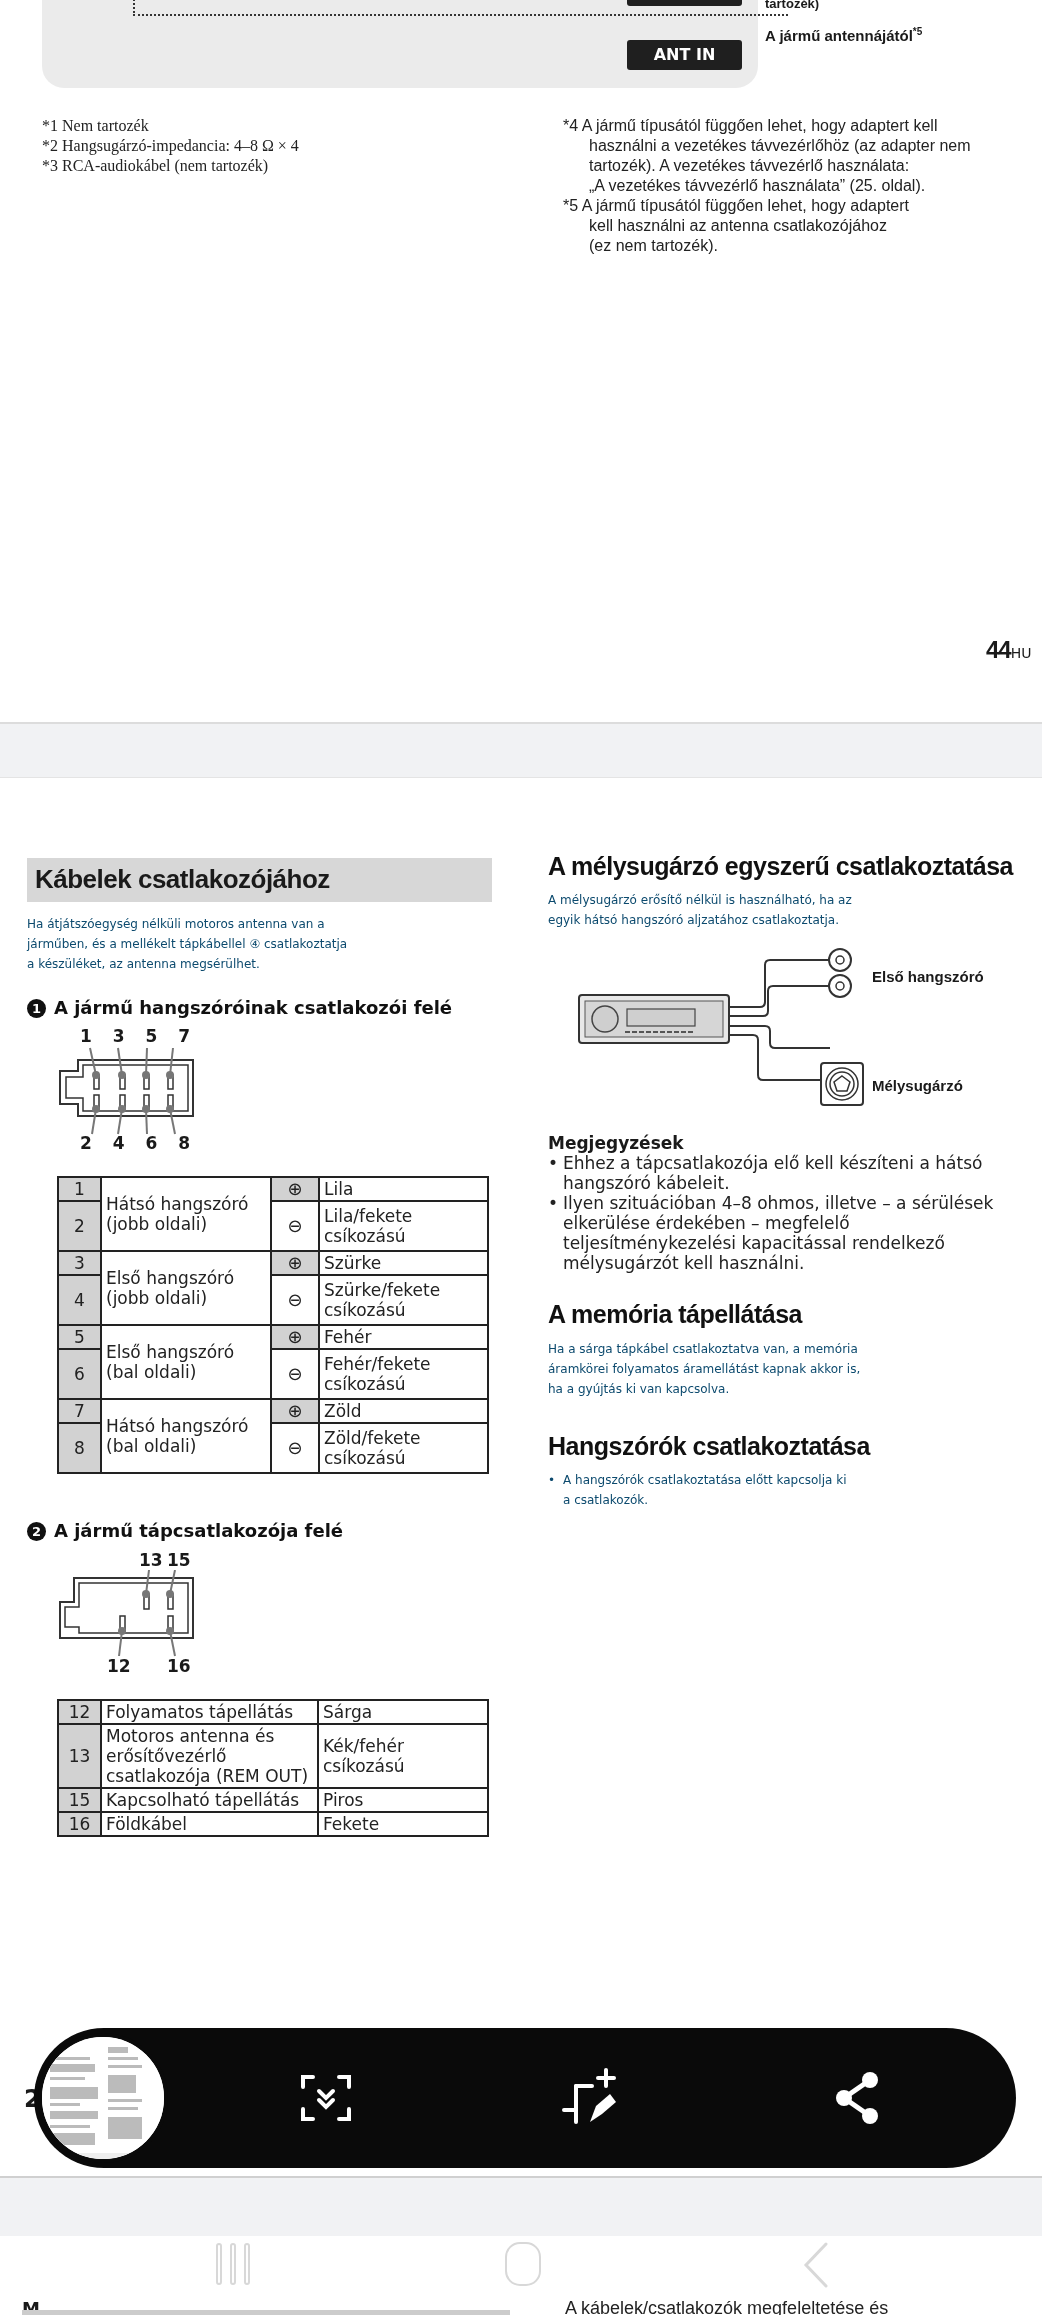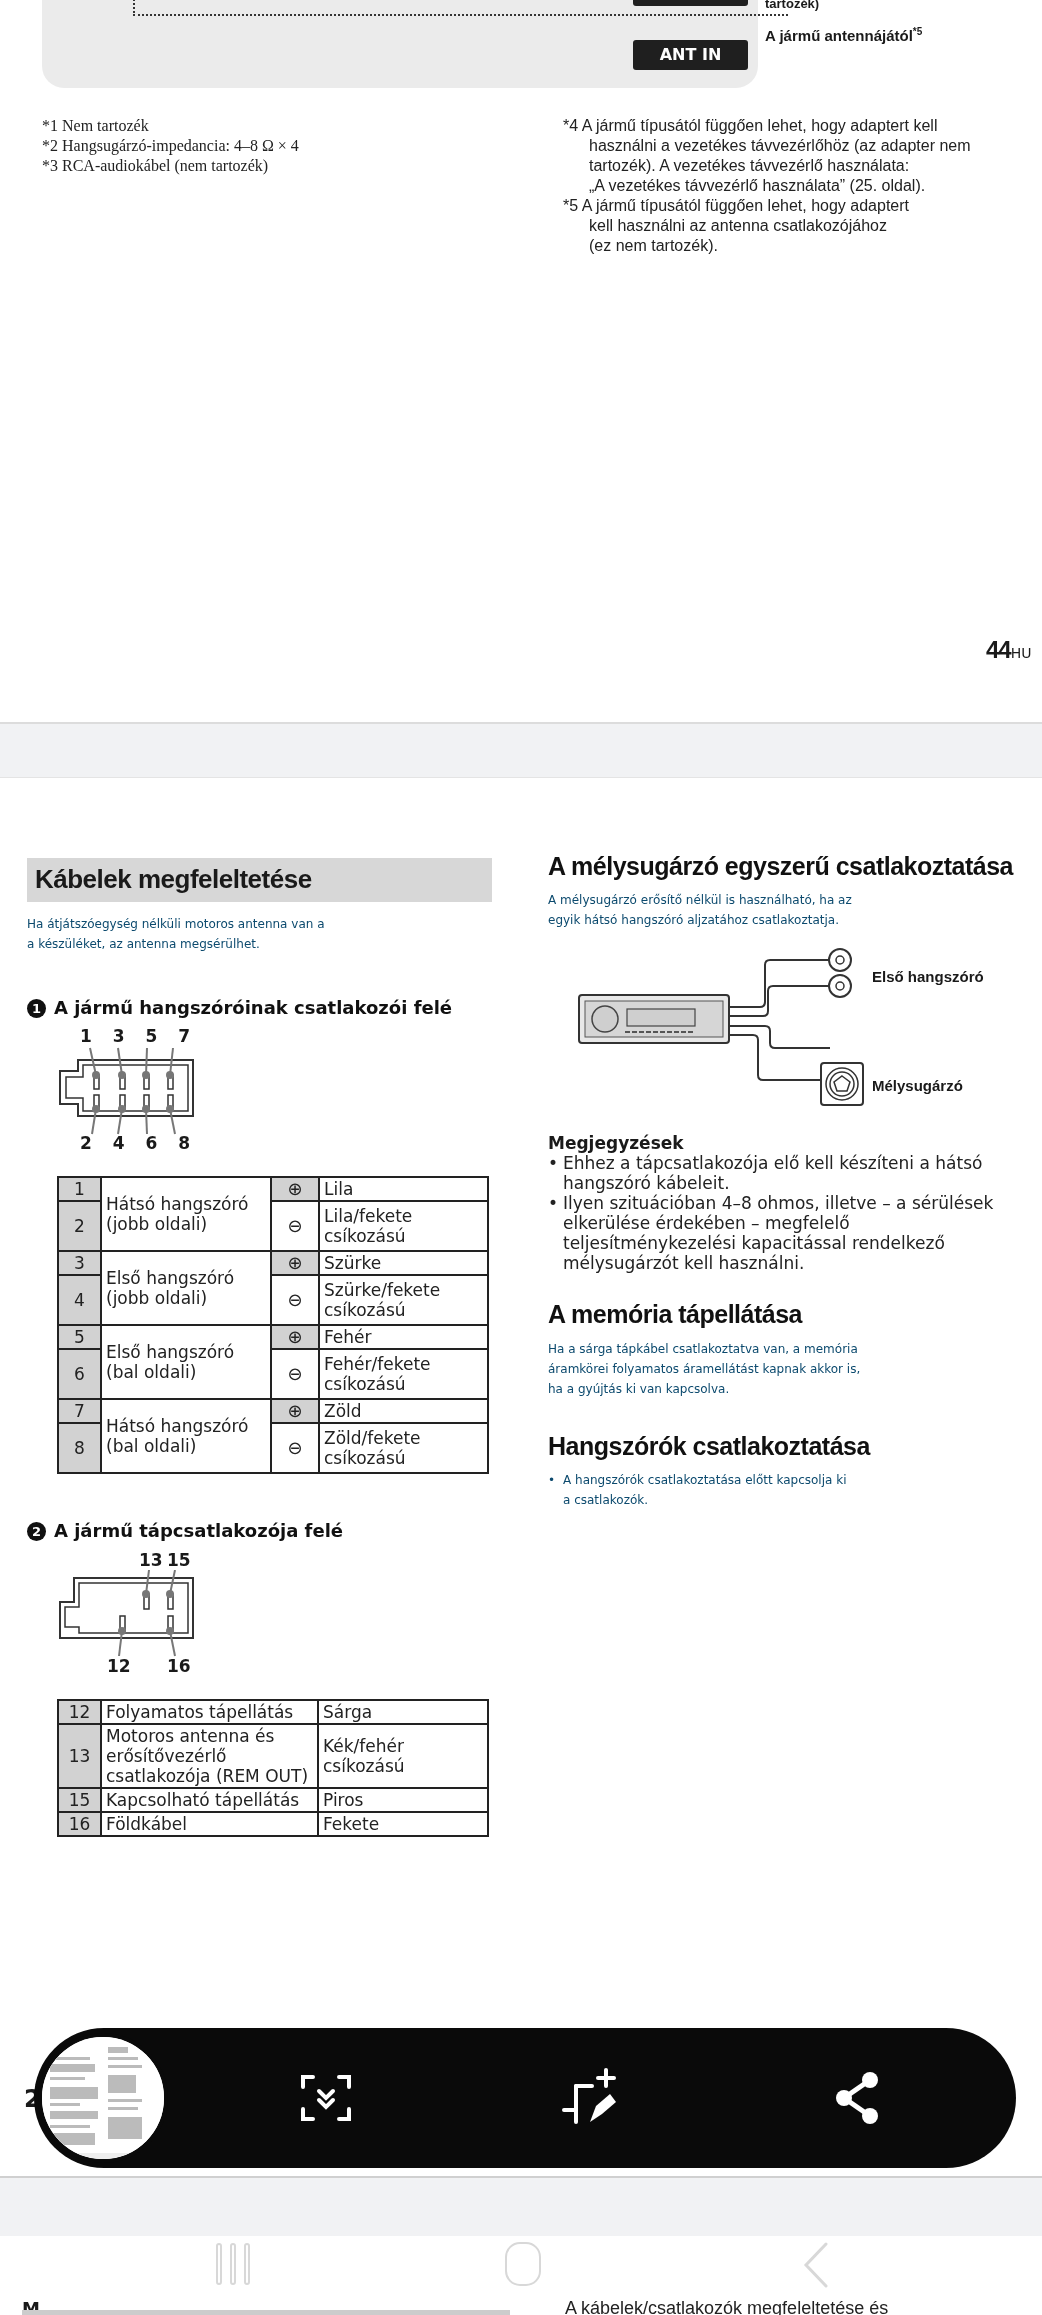--- a/index.html
+++ b/index.html
@@ -3,21 +3,21 @@
 <meta charset="utf-8">
 <style>
   * { box-sizing: border-box; margin: 0; padding: 0; }
   html, body { width: 1042px; height: 2315px; overflow: hidden; background: #ffffff; }
   body { position: relative; font-family: "DejaVu Sans", sans-serif; color: #1a1a1a; }
   .abs { position: absolute; }
   .cond { font-family: "Liberation Sans", sans-serif; }
   .page1 { left: 0; top: 0; width: 1042px; height: 722px; background: #fff; }
   .diag-box { left: 42px; top: -20px; width: 716px; height: 108px; background: #ebebeb; border-radius: 0 0 22px 22px; }
   .dotline { left: 91px; top: 0; width: 655px; height: 36px; border-left: 2px dotted #333; border-bottom: 2px dotted #333; }
-  .tag { background: #1f1f1f; color: #fff; font-weight: bold; font-size: 16px; text-align: center; border-radius: 3px; margin-left: 6px; }
+  .tag { background: #1f1f1f; color: #fff; font-weight: bold; font-size: 16px; text-align: center; border-radius: 3px; }
   .fn { font-size: 16px; line-height: 20px; color: #222; font-family: "Liberation Sans", sans-serif; }
   .gap { left: 0; top: 722px; width: 1042px; height: 56px; background: #f1f2f4; border-top: 2px solid #dcdcdc; border-bottom: 1px solid #e4e4e4; }
   .h-bar { left: 27px; top: 858px; width: 465px; height: 44px; background: #d7d7d7; }
   .h-bar span { position: absolute; left: 8px; top: 6px; font-size: 26px; font-weight: bold; font-family: "Liberation Sans", sans-serif; letter-spacing: -0.5px; }
   .txt { font-size: 12px; line-height: 20px; color: #0c4a6e; }
   .h2 { font-size: 25px; font-weight: bold; font-family: "Liberation Sans", sans-serif; letter-spacing: -0.5px; color: #111; text-align: center; }
   .sub { font-size: 18px; font-weight: bold; color: #111; }
   .num-circ { display: inline-block; width: 19px; height: 19px; border-radius: 50%; background: #111; color: #fff; font-size: 13px; text-align: center; line-height: 19px; font-weight: bold; margin-right: 8px; vertical-align: 1px; }
   table.wt { position: absolute; border-collapse: collapse; font-size: 17px; color: #222; }
   table.wt td { border: 2px solid #222; padding: 1px 4px; vertical-align: middle; line-height: 20px; }
@@ -61,25 +61,26 @@
   <div class="abs" style="left:986px;top:636px;">
     <span class="cond" style="font-size:24px;font-weight:bold;letter-spacing:-1px;">44</span><span style="font-size:14px;">HU</span>
   </div>
 </div>
 
 <div class="abs gap"></div>
 
 <div class="abs" style="left:0;top:780px;width:1042px;height:1250px;"></div>
 
 <div class="abs h-bar">
-  <span>Kábelek megfeleltetése</span>
+  <span>Kábelek csatlakozójához</span>
 </div>
 
 <div class="abs txt" style="left:27px;top:914px;width:480px;">
   <div>Ha átjátszóegység nélküli motoros antenna van a</div>
+  <div>járműben, és a mellékelt tápkábellel ④ csatlakoztatja</div>
   <div>a készüléket, az antenna megsérülhet.</div>
 </div>
 
 <div class="abs sub" style="left:27px;top:997px;">
   <span class="num-circ">1</span><span>A jármű hangszóróinak csatlakozói felé</span>
 </div>
 
 <div class="abs" style="left:55px;top:1026px;width:150px;height:130px;">
   <div class="abs" style="left:25px;top:0;width:110px;display:flex;justify-content:space-between;font-size:17px;font-weight:bold;">
     <span>1</span>

